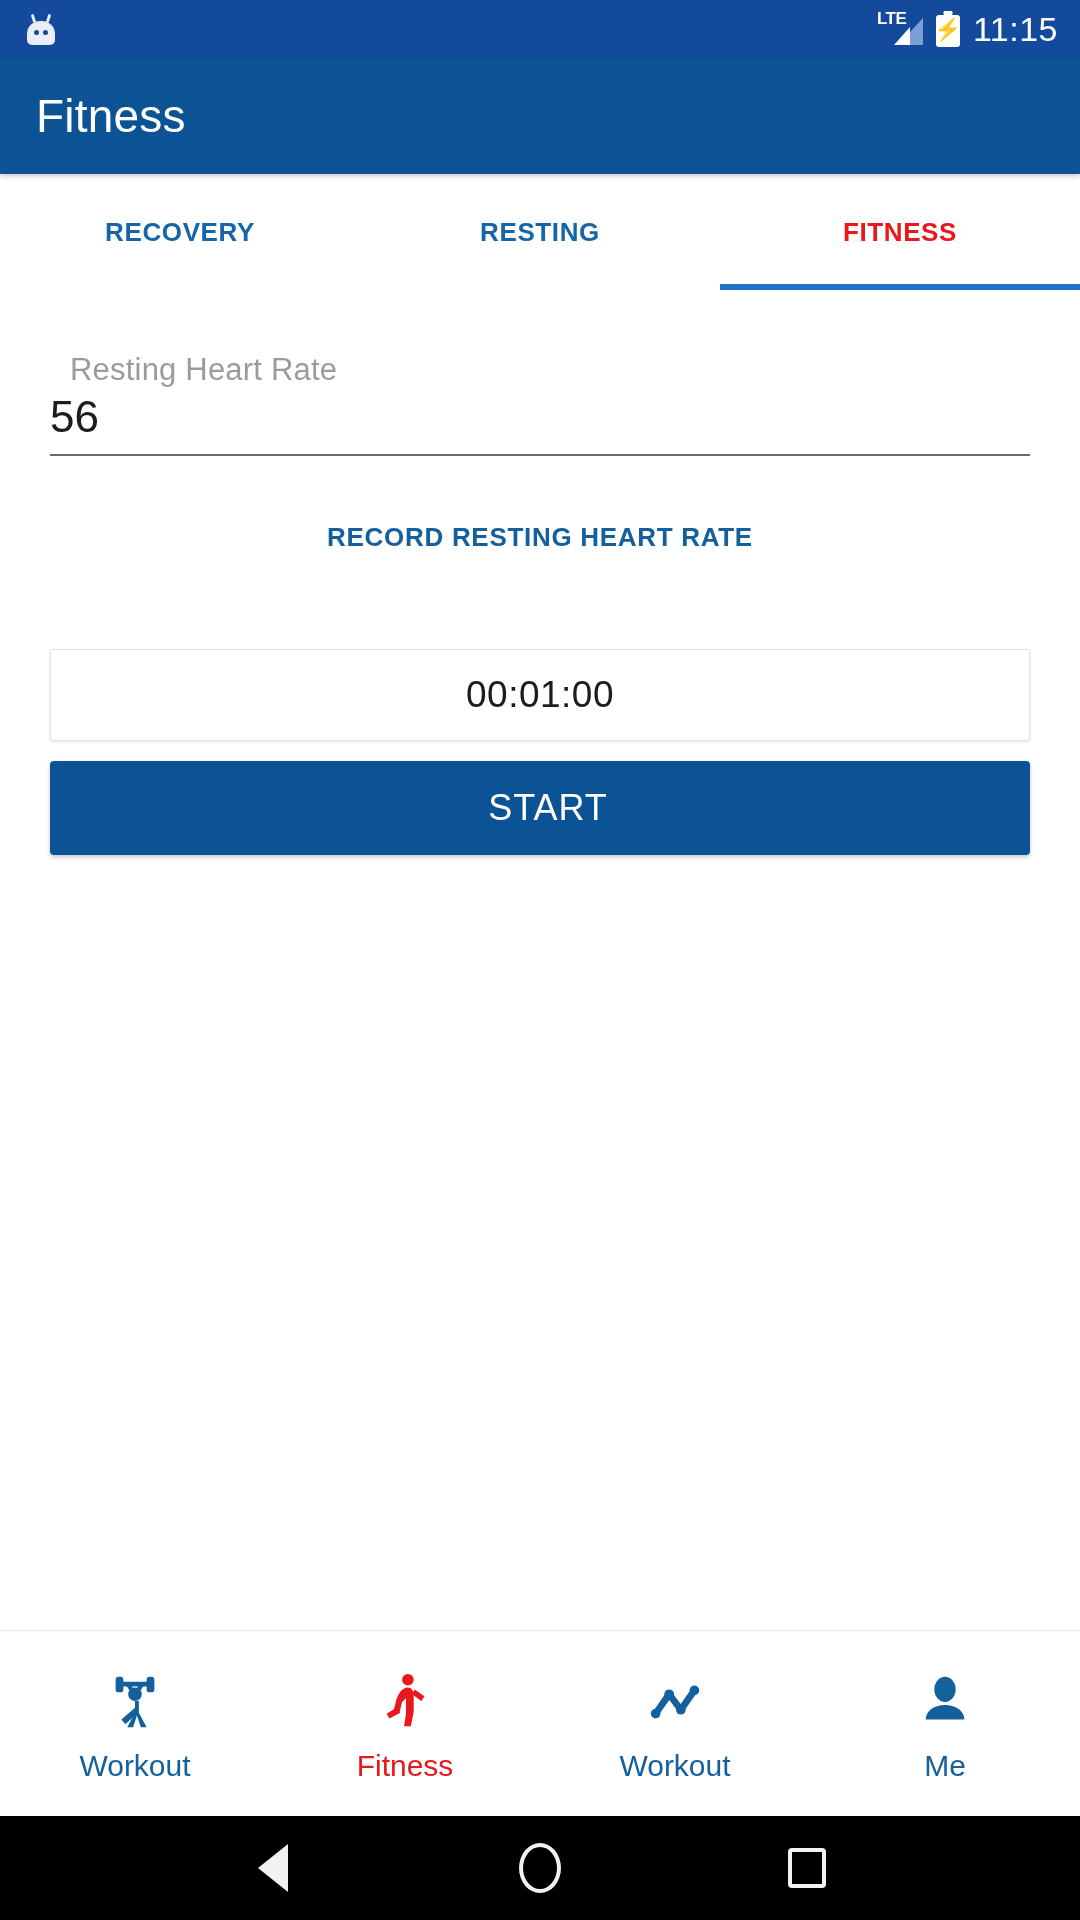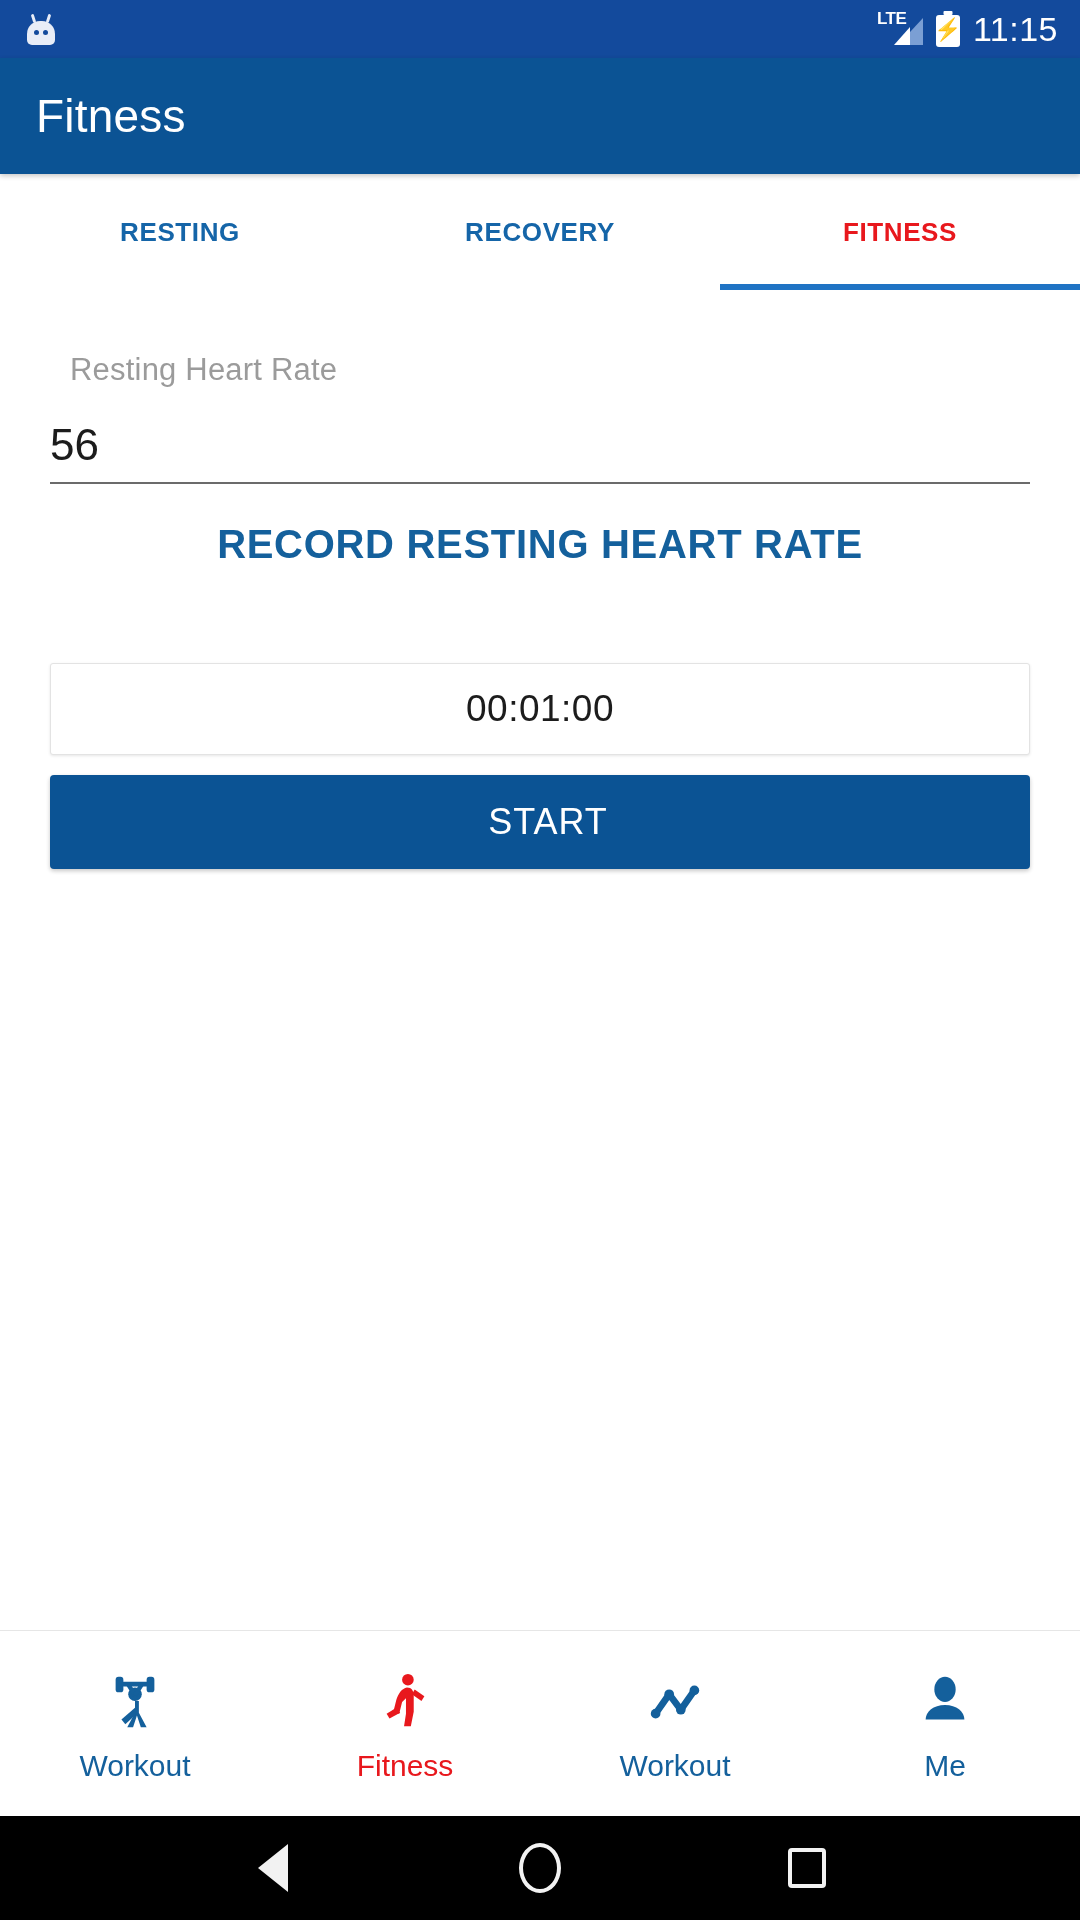--- a/index.html
+++ b/index.html
@@ -86,31 +86,31 @@
     left:66.666%; width:33.334%;
   }
 
   
   .content { flex:1 1 auto; background:#ffffff; padding:0 50px; position:relative; }
 
   .field-label {
     color:#9b9b9b; font-size:31px; margin-top:62px; letter-spacing:0.2px;margin-left:20px;
   }
   .field-input-row {
-    margin-top:32px; border-bottom:2px solid #6b6b6b; padding-bottom:12px;
+    margin-top:4px; border-bottom:2px solid #6b6b6b; padding-bottom:12px;
   }
   .field-value {
     color:#1c1c1c; font-size:44px; font-weight:400; background:transparent;
     border:none; outline:none; width:100%; font-family:"Liberation Sans", sans-serif;
     padding:0;
   }
 
   .record-link {
-    display:block; width:100%; text-align:center; margin-top:30px;
-    color:#14609c; font-size:40px; font-weight:700; letter-spacing:0.7px;
+    display:block; width:100%; text-align:center; margin-top:58px;
+    color:#14609c; font-size:26px; font-weight:700; letter-spacing:0.7px;
     background:transparent; border:none; font-family:"Liberation Sans", sans-serif;
     cursor:pointer; padding:8px 0;
   }
 
   .timer-card {
     margin-top:88px; height:92px; background:#ffffff;
     border:1px solid #e3e3e3; border-radius:3px;
     display:flex; align-items:center; justify-content:center;
     box-shadow:0 1px 3px rgba(0,0,0,0.10);
   }
@@ -183,22 +183,22 @@
       </div>
       <div class="clock">11:15</div>
     </div>
   </div>
 
   <div class="app-bar">
     <div class="app-title">Fitness</div>
   </div>
 
   <div class="tab-bar">
+    <div class="tab">RECOVERY</div>
     <div class="tab">RESTING</div>
-    <div class="tab">RECOVERY</div>
     <div class="tab active">FITNESS</div>
     <div class="tab-indicator"></div>
   </div>
 
   <div class="content">
 
     <div class="field-label">Resting Heart Rate</div>
     <div class="field-input-row">
       <input class="field-value" type="text" value="56" style="">
     </div>

